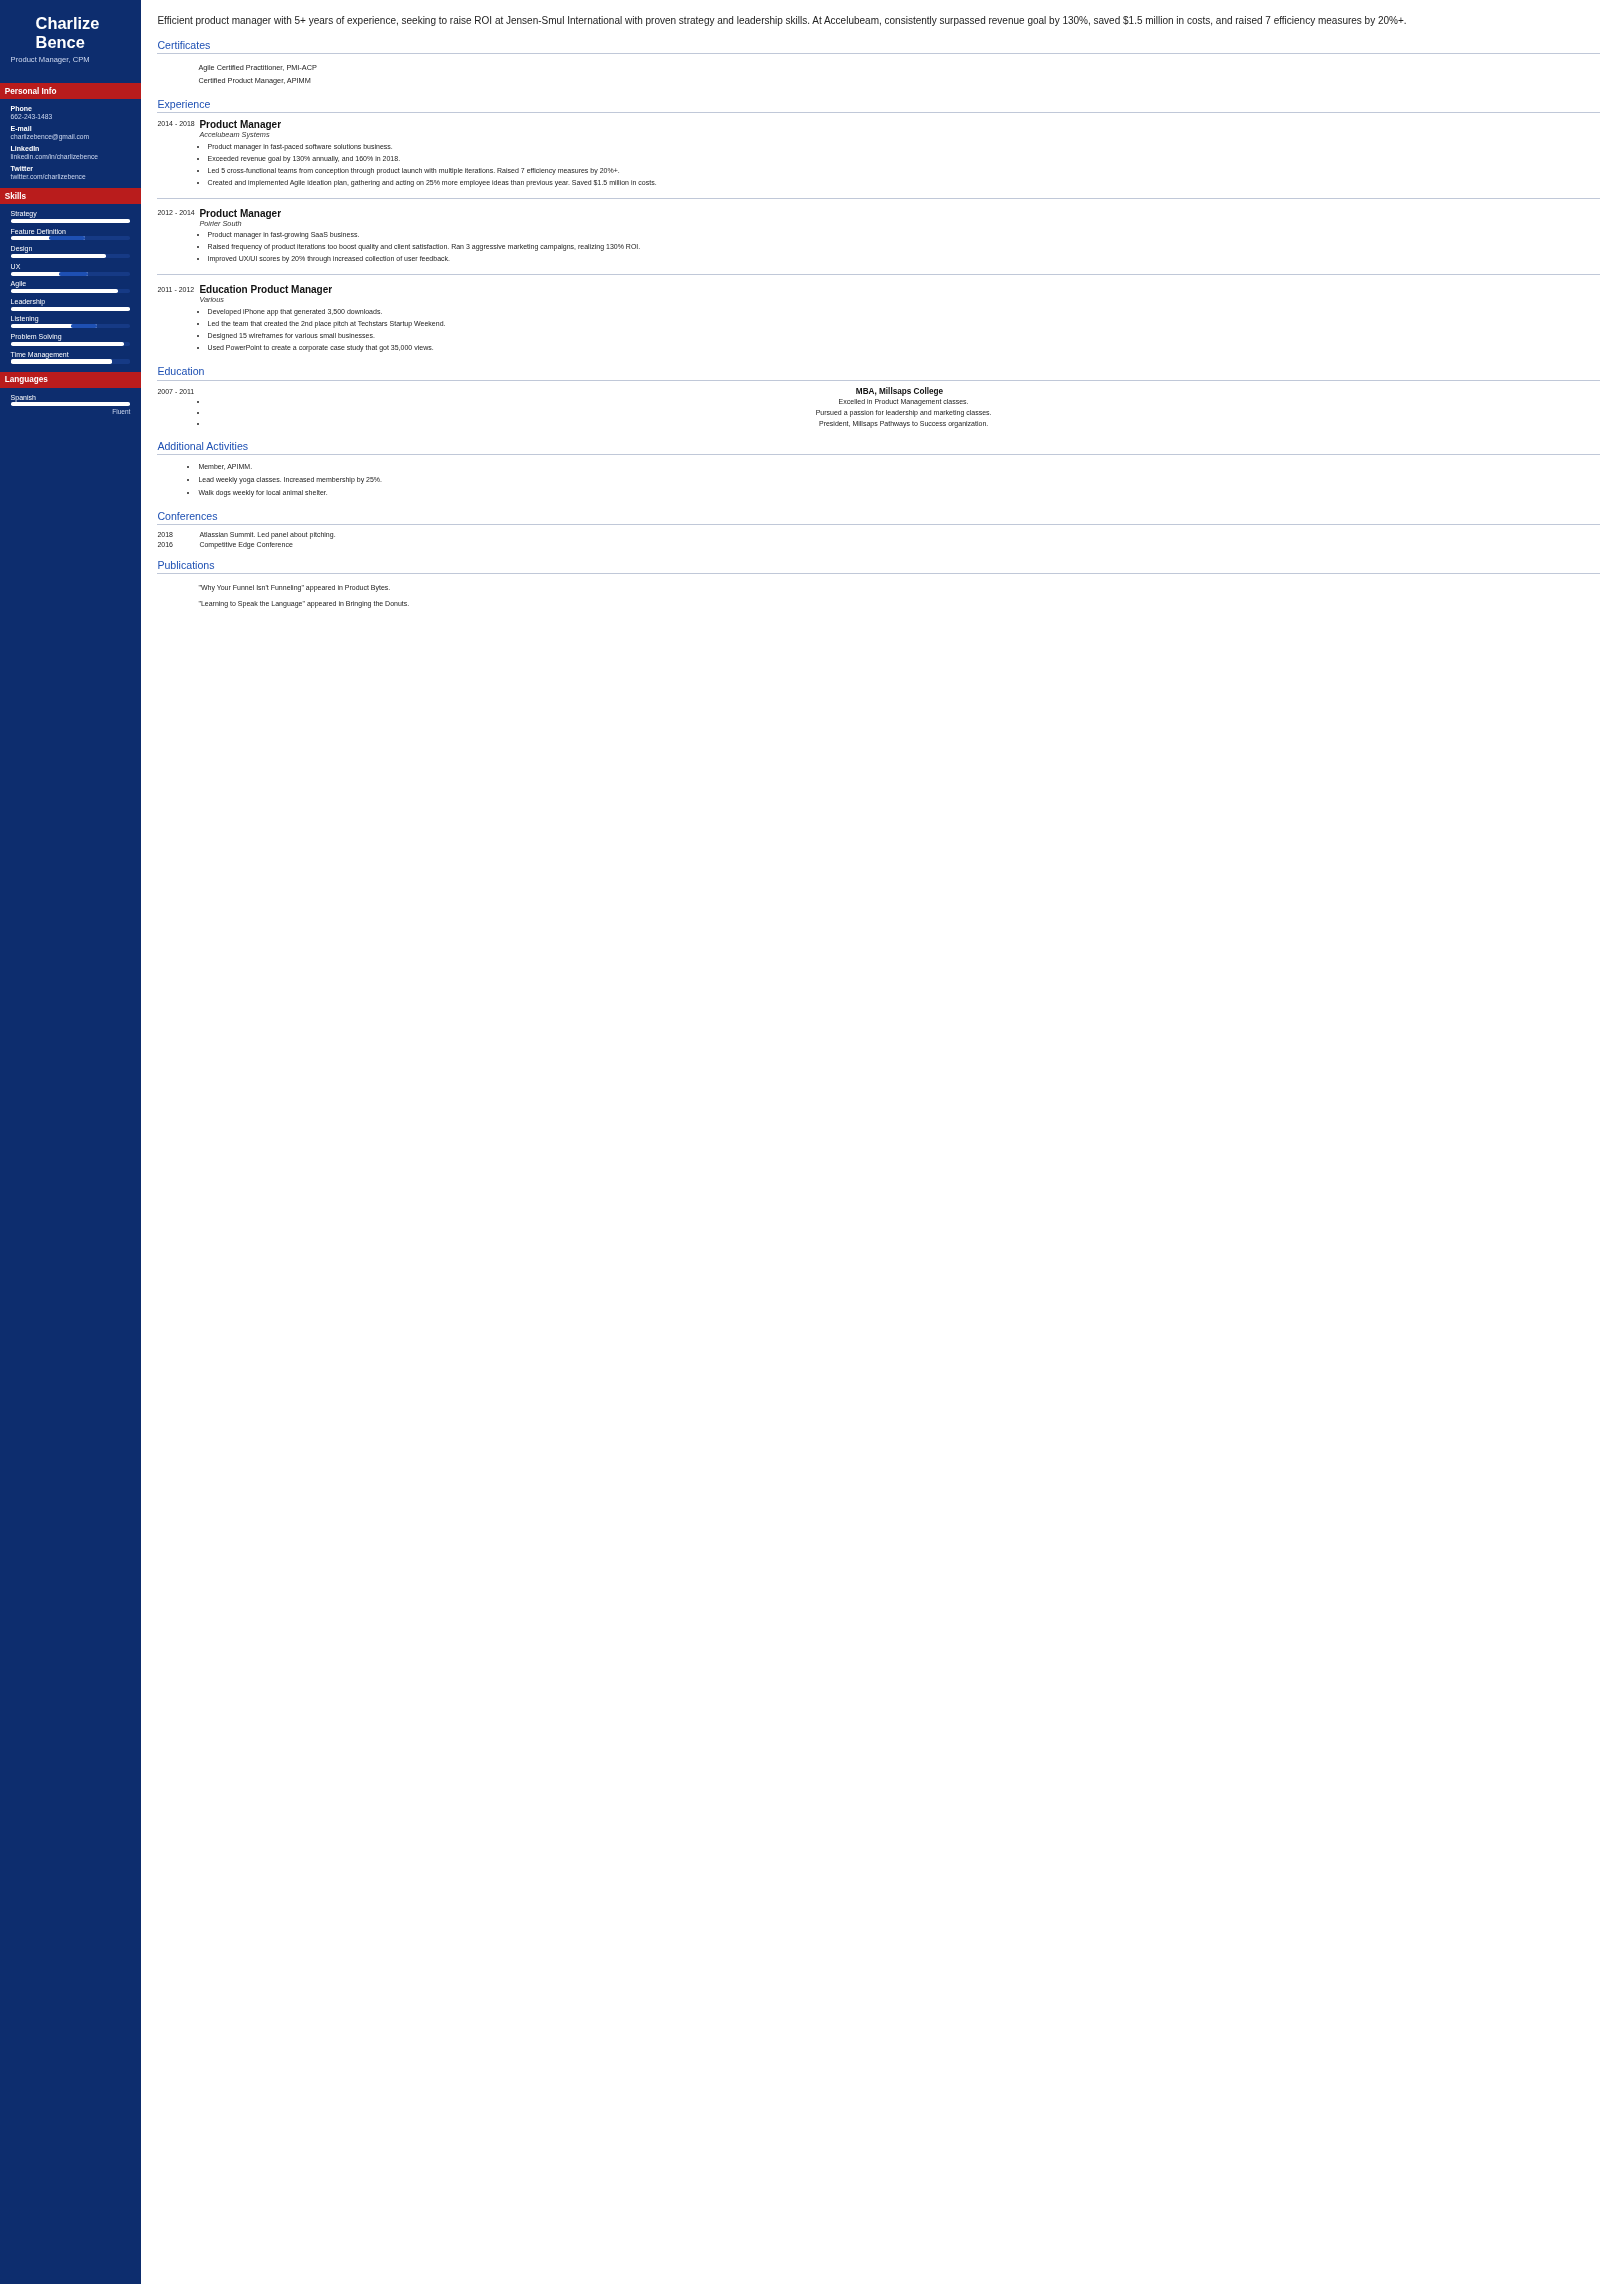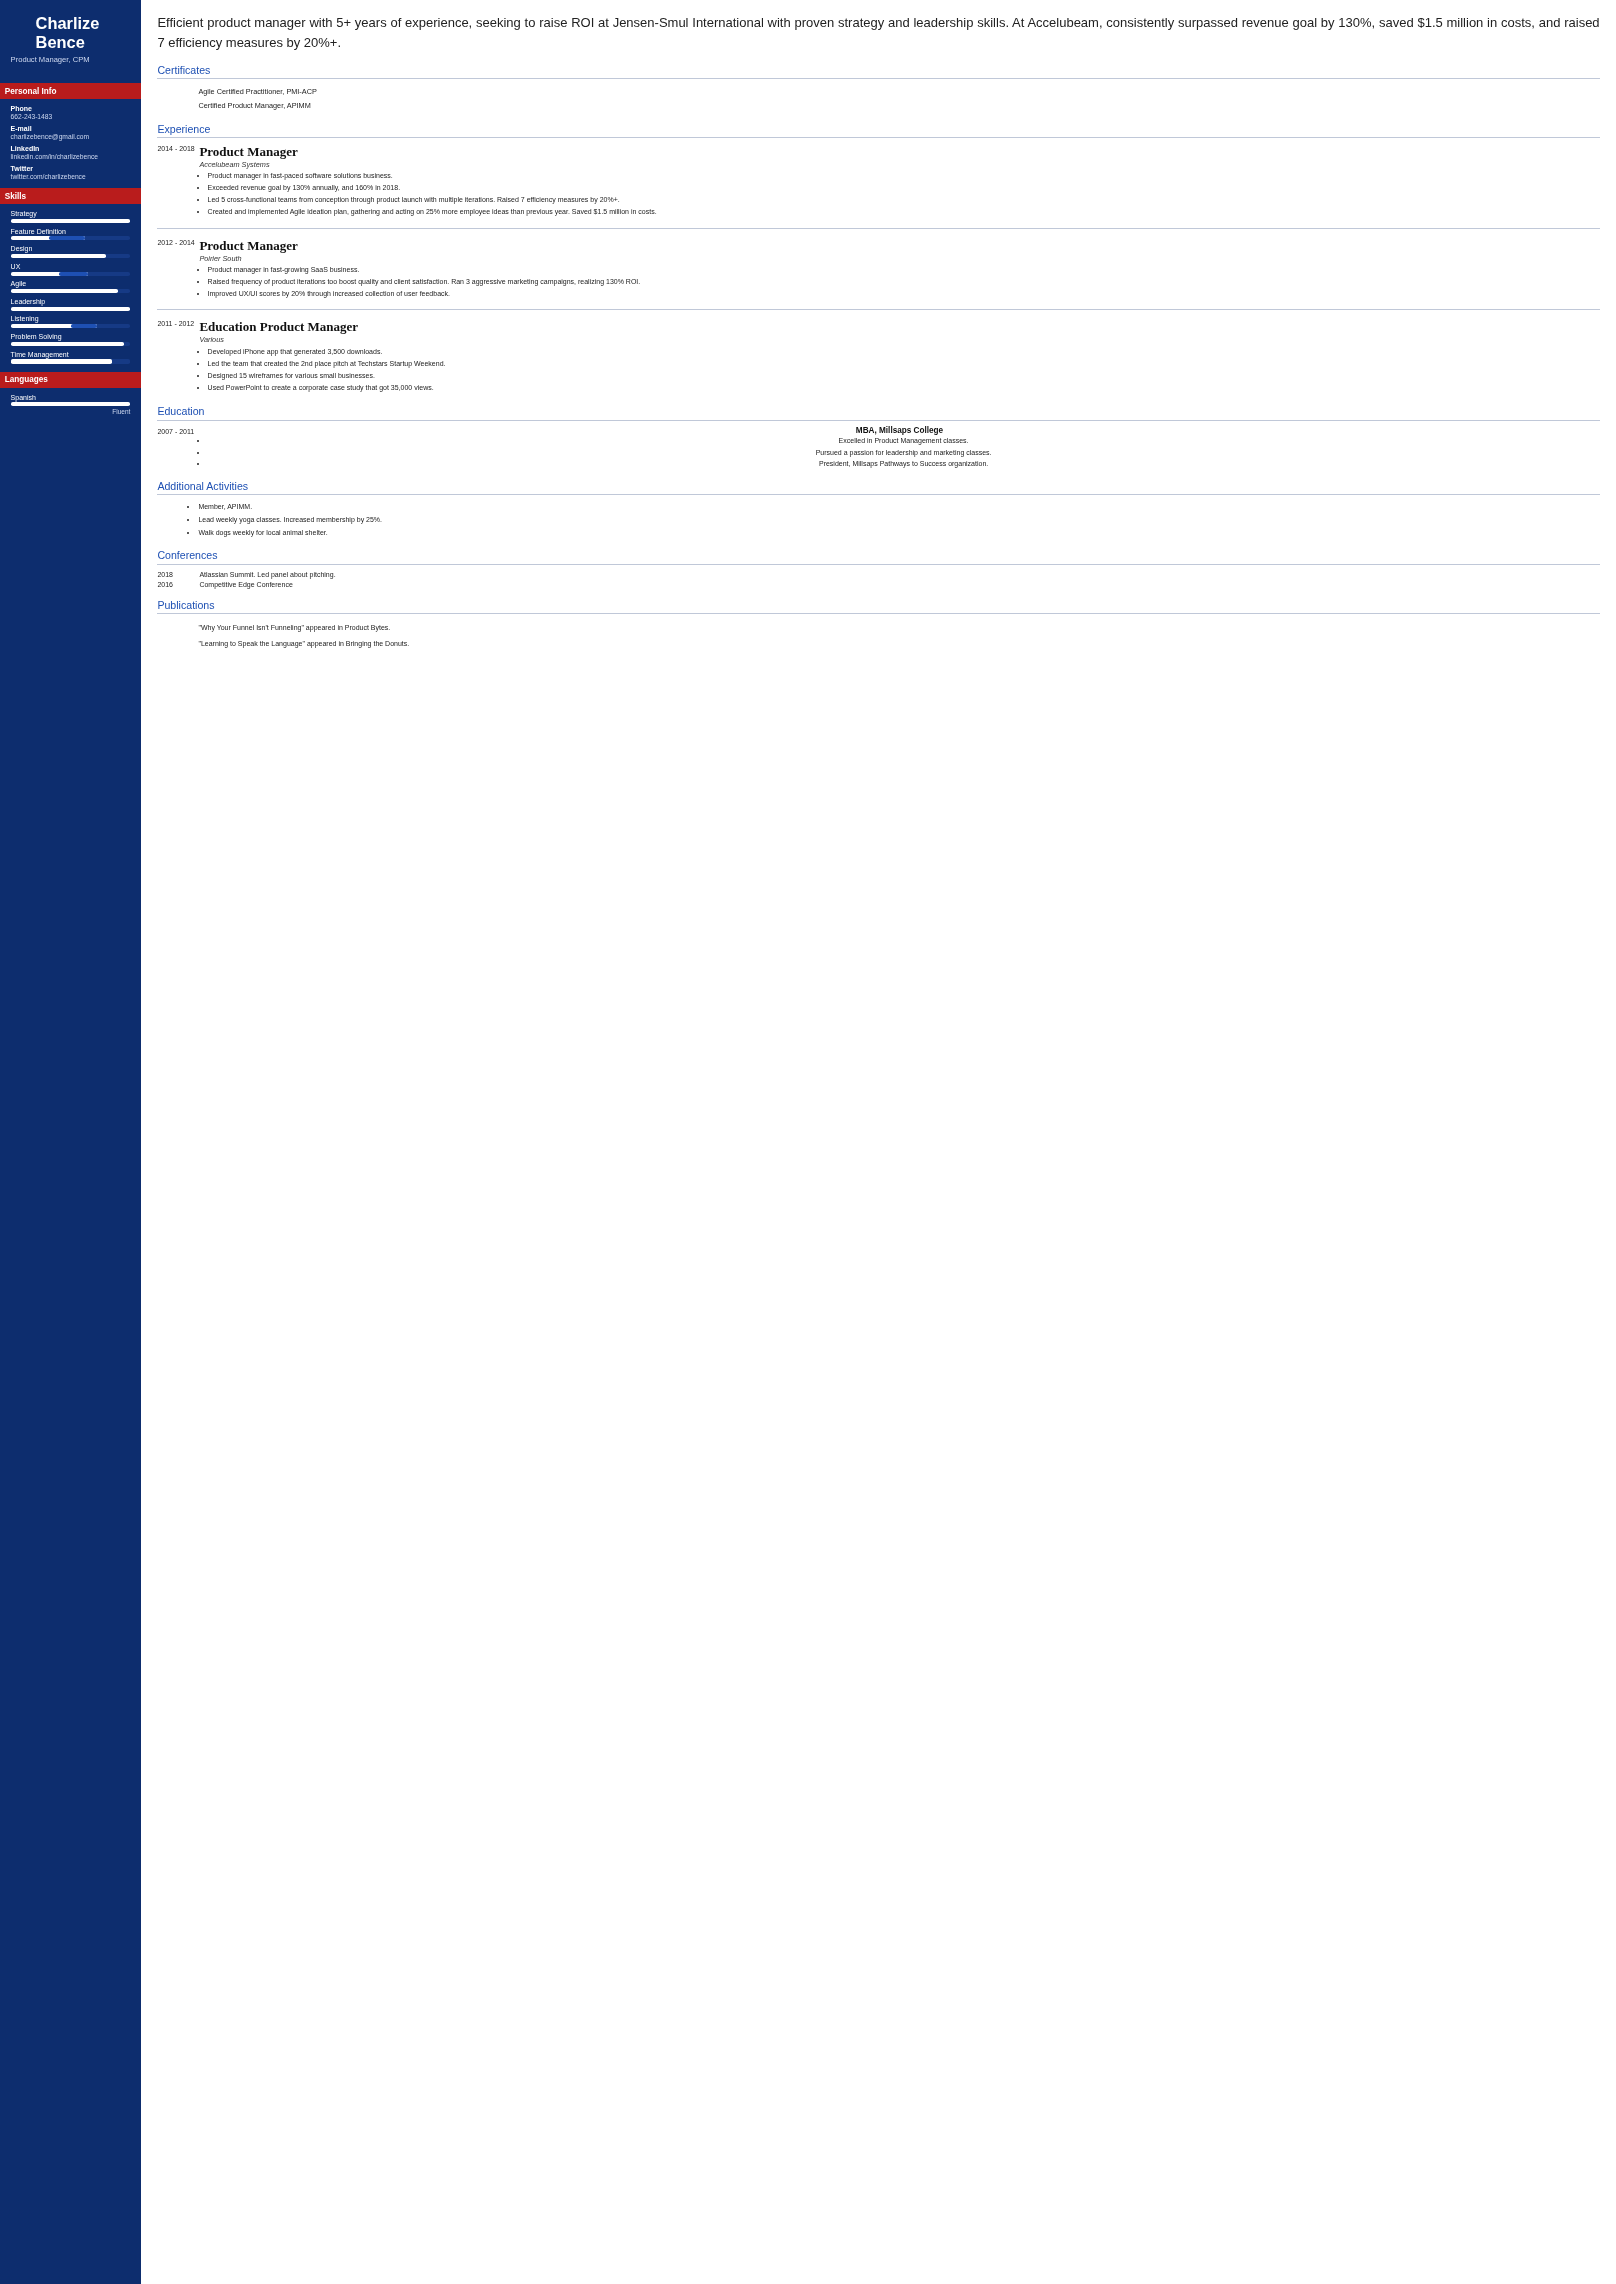--- a/index.html
+++ b/index.html
@@ -94,21 +94,21 @@
       font-size: 6.5px;
       color: #cdd8f0;
       margin-top: 1.8px;
     }
     .main {
       flex: 1;
       padding: 13px 16.4px 16.4px 16.4px;
       background: #fff;
     }
     .summary-text {
-      font-size: 13px;
+      font-size: 10px;
       color: #222;
       line-height: 1.55;
       margin-bottom: 10.6px;
       text-align: justify;
     }
     .section-title {
       font-size: 10.6px;
       font-weight: 400;
       color: #1e50b3;
       border-bottom: 0.6px solid #c0c8d8;
@@ -129,24 +129,23 @@
     .exp-dates {
       min-width: 42px;
       font-size: 7px;
       color: #222;
       padding-top: 1.2px;
     }
     .exp-content {
       flex: 1;
     }
     .exp-job-title {
-      font-size: 13px;
+      font-size: 10px;
       font-weight: 700;
       color: #111;
-      font-family: Liberation Serif, serif;
     }
     .exp-company {
       font-style: italic;
       font-size: 7.3px;
       color: #333;
       margin-bottom: 2.3px;
     }
     .exp-bullets {
       padding-left: 8.2px;
       font-size: 7px;

